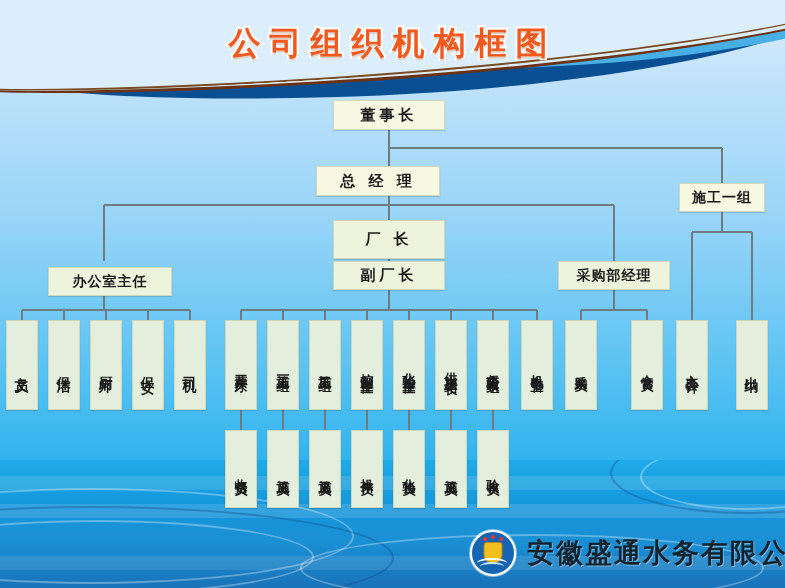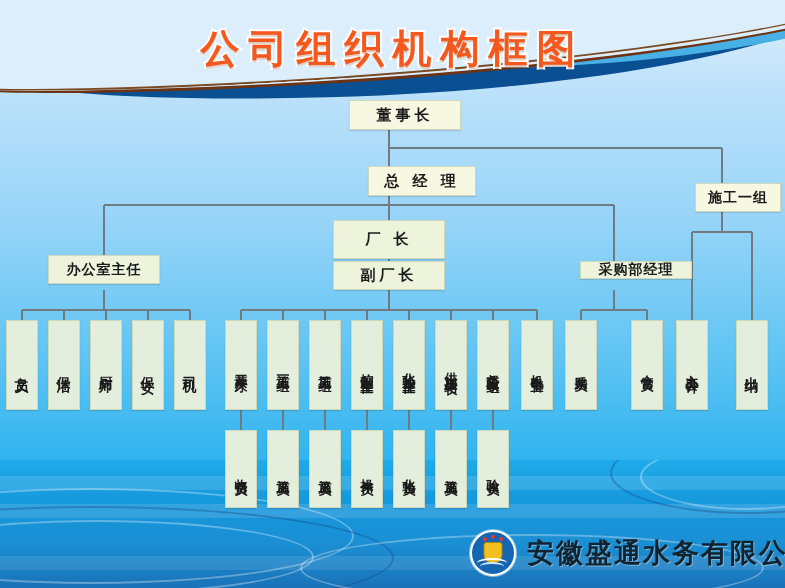--- a/index.html
+++ b/index.html
@@ -32,21 +32,21 @@
             border-bottom-left-radius:46% 30px;border-bottom-right-radius:84% 100px;transform:rotate(-3.0deg);}
   .hdr-brown{position:absolute;left:-80px;top:-146px;width:1000px;height:222px;background:transparent;
              border-bottom:3px solid #6b3314;
              border-bottom-left-radius:46% 30px;border-bottom-right-radius:84% 100px;transform:rotate(-3.0deg);}
   .hdr-brown2{position:absolute;left:-80px;top:-156px;width:1000px;height:228px;background:transparent;
              border-bottom:2px solid #7a4a22;
              border-bottom-left-radius:46% 28px;border-bottom-right-radius:84% 96px;transform:rotate(-3.3deg);}
 
   .title{
     position:absolute;left:0;top:22px;width:785px;text-align:center;
-    font-size:39px;font-weight:bold;letter-spacing:9px;
+    font-size:32px;font-weight:bold;letter-spacing:9px;
     color:#f4581c;
     -webkit-text-stroke:4px #ffffff;
     paint-order:stroke fill;
     text-shadow:0 2px 1px rgba(120,50,10,.25);
     z-index:6;white-space:nowrap;
   }
 
   
   .water{position:absolute;left:0;bottom:0;width:785px;height:128px;overflow:hidden;
      background:linear-gradient(180deg,#1fabe9 0%,#1597dc 35%,#1b8fd4 65%,#1a72b8 100%);}
@@ -60,21 +60,21 @@
 
   .node{
     position:absolute;background:#eef3dc;border:1px solid #cfd8b9;
     box-sizing:border-box;color:#1b1b1b;
     display:flex;align-items:center;justify-content:center;
     font-family:"DejaVu Sans","Liberation Sans",sans-serif;
     box-shadow:0 1px 1px rgba(0,0,0,.12);
   }
   .node.h{font-size:15px;font-weight:bold;letter-spacing:4px;}
   .node.h2{font-size:14px;font-weight:bold;letter-spacing:1px;}
-  .node.ivory{background:#f7f8e2;margin-left:16px;}
+  .node.ivory{background:#f7f8e2;}
   .node.v{
     writing-mode:vertical-rl;text-orientation:upright;
     font-size:14px;font-weight:bold;letter-spacing:3px;line-height:1;
     padding-top:6px;background:#e4eedd;
   }
   .node.v2{
     writing-mode:vertical-rl;text-orientation:upright;
     font-size:13px;font-weight:bold;letter-spacing:2px;line-height:1;
     padding-top:5px;background:#e4eedd;
   }
@@ -179,31 +179,31 @@
       <path d="M409,410 L409,430"></path>
       <path d="M451,410 L451,430"></path>
       <path d="M493,410 L493,430"></path>
     </g>
   </svg>
 
   <div id="chart">
 
     <div class="node ivory h" style="left:333px;top:100px;width:112px;height:30px">董事长</div>
 
-    <div class="node ivory h" style="left:352px;top:166px;width:108px;height:30px">总 经 理</div>
+    <div class="node ivory h" style="left:316px;top:166px;width:124px;height:30px">总 经 理</div>
 
     <div class="node ivory h2" style="left:679px;top:183px;width:86px;height:29px">施工一组</div>
 
     <div class="node h" style="left:333px;top:220px;width:112px;height:39px">厂 长</div>
 
-    <div class="node h2" style="left:48px;top:255px;width:112px;height:29px">办公室主任</div>
+    <div class="node h2" style="left:48px;top:267px;width:124px;height:29px">办公室主任</div>
 
     <div class="node h" style="left:333px;top:261px;width:112px;height:29px">副厂长</div>
 
-    <div class="node h2" style="left:580px;top:261px;width:112px;height:18px">采购部经理</div>
+    <div class="node h2" style="left:558px;top:261px;width:112px;height:29px">采购部经理</div>
 
     <div class="node v" style="left:6px;top:320px;width:32px;height:90px">文员</div>
     <div class="node v" style="left:48px;top:320px;width:32px;height:90px">保洁</div>
     <div class="node v" style="left:90px;top:320px;width:32px;height:90px">厨师</div>
     <div class="node v" style="left:132px;top:320px;width:32px;height:90px">保安</div>
     <div class="node v" style="left:174px;top:320px;width:32px;height:90px">司机</div>
 
     <div class="node v2" style="left:225px;top:320px;width:32px;height:90px">开票大厅</div>
     <div class="node v2" style="left:267px;top:320px;width:32px;height:90px">施工一组</div>
     <div class="node v2" style="left:309px;top:320px;width:32px;height:90px">施工二组</div>

